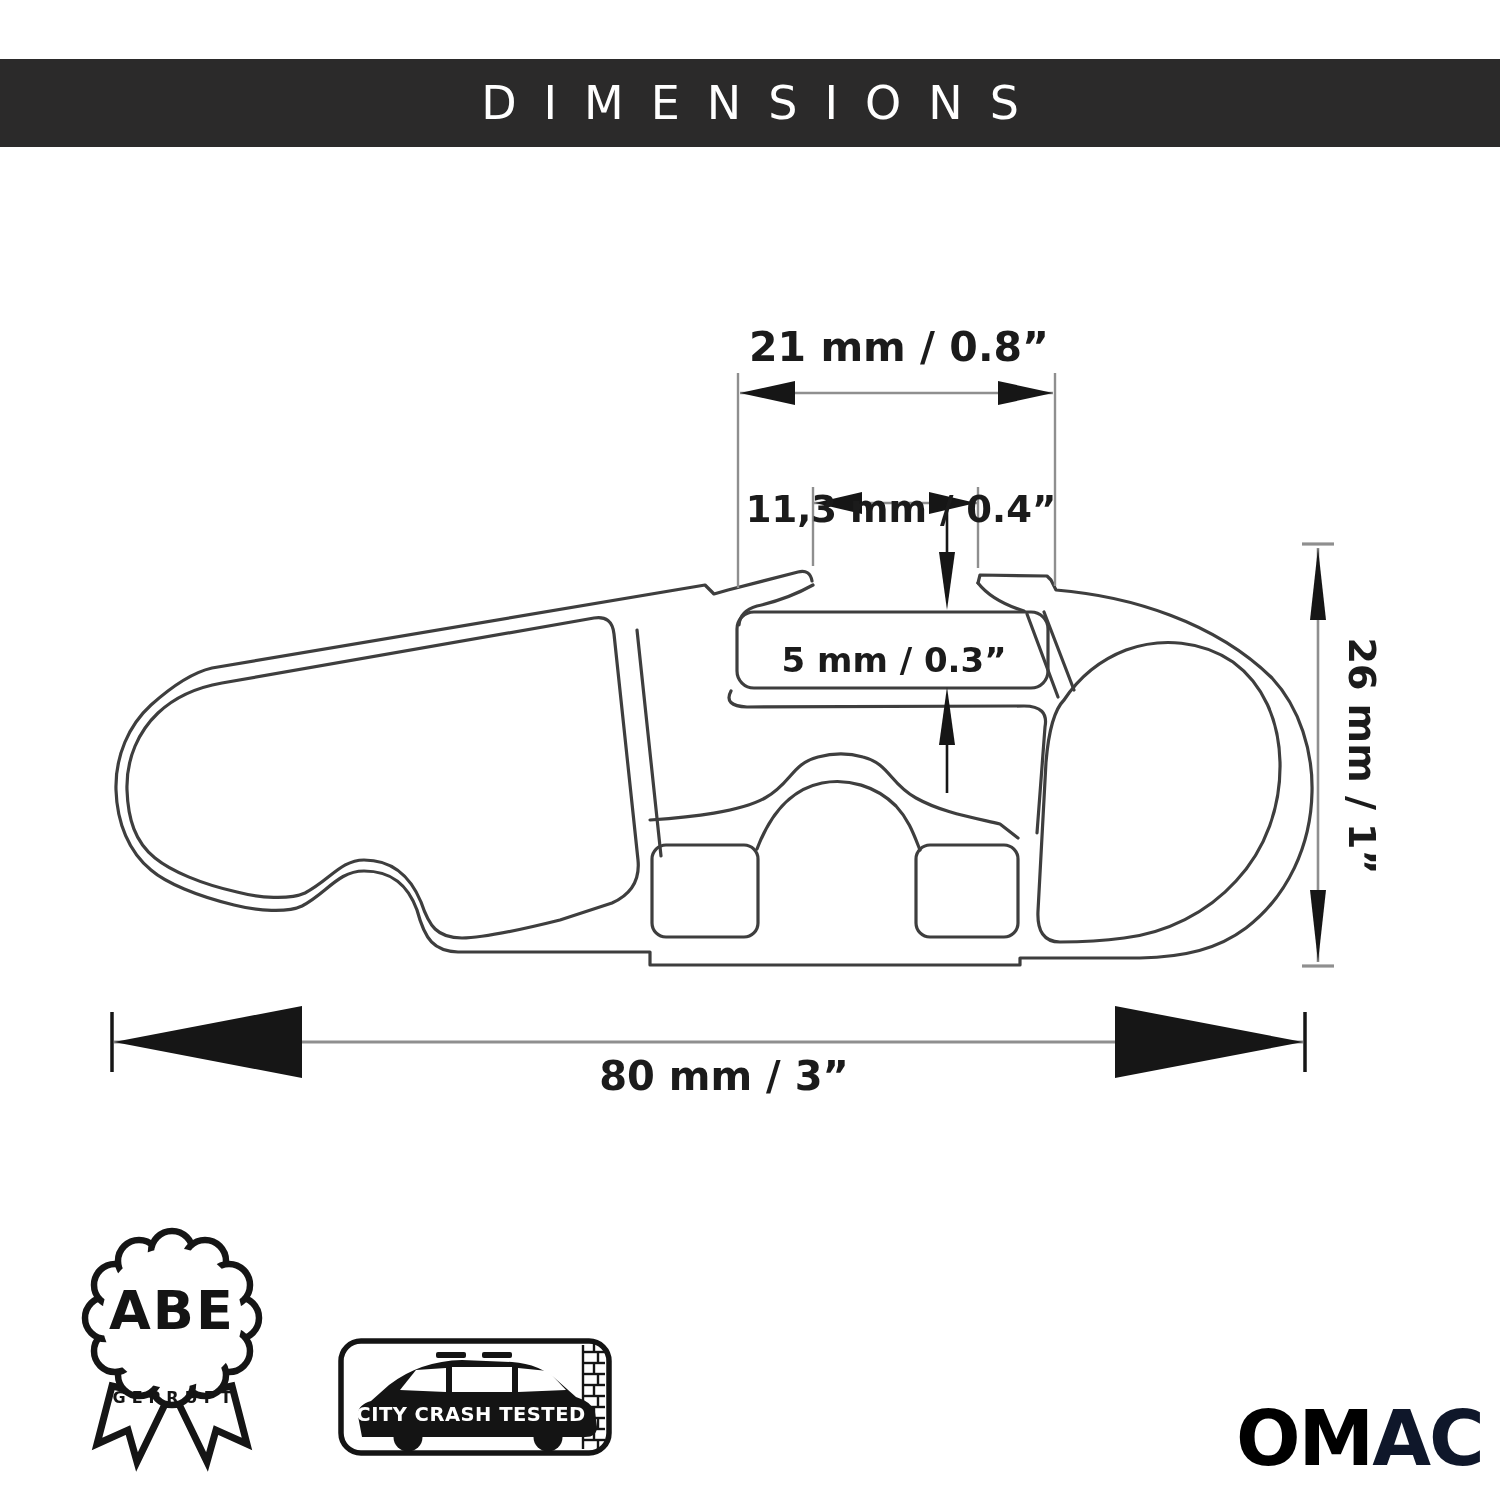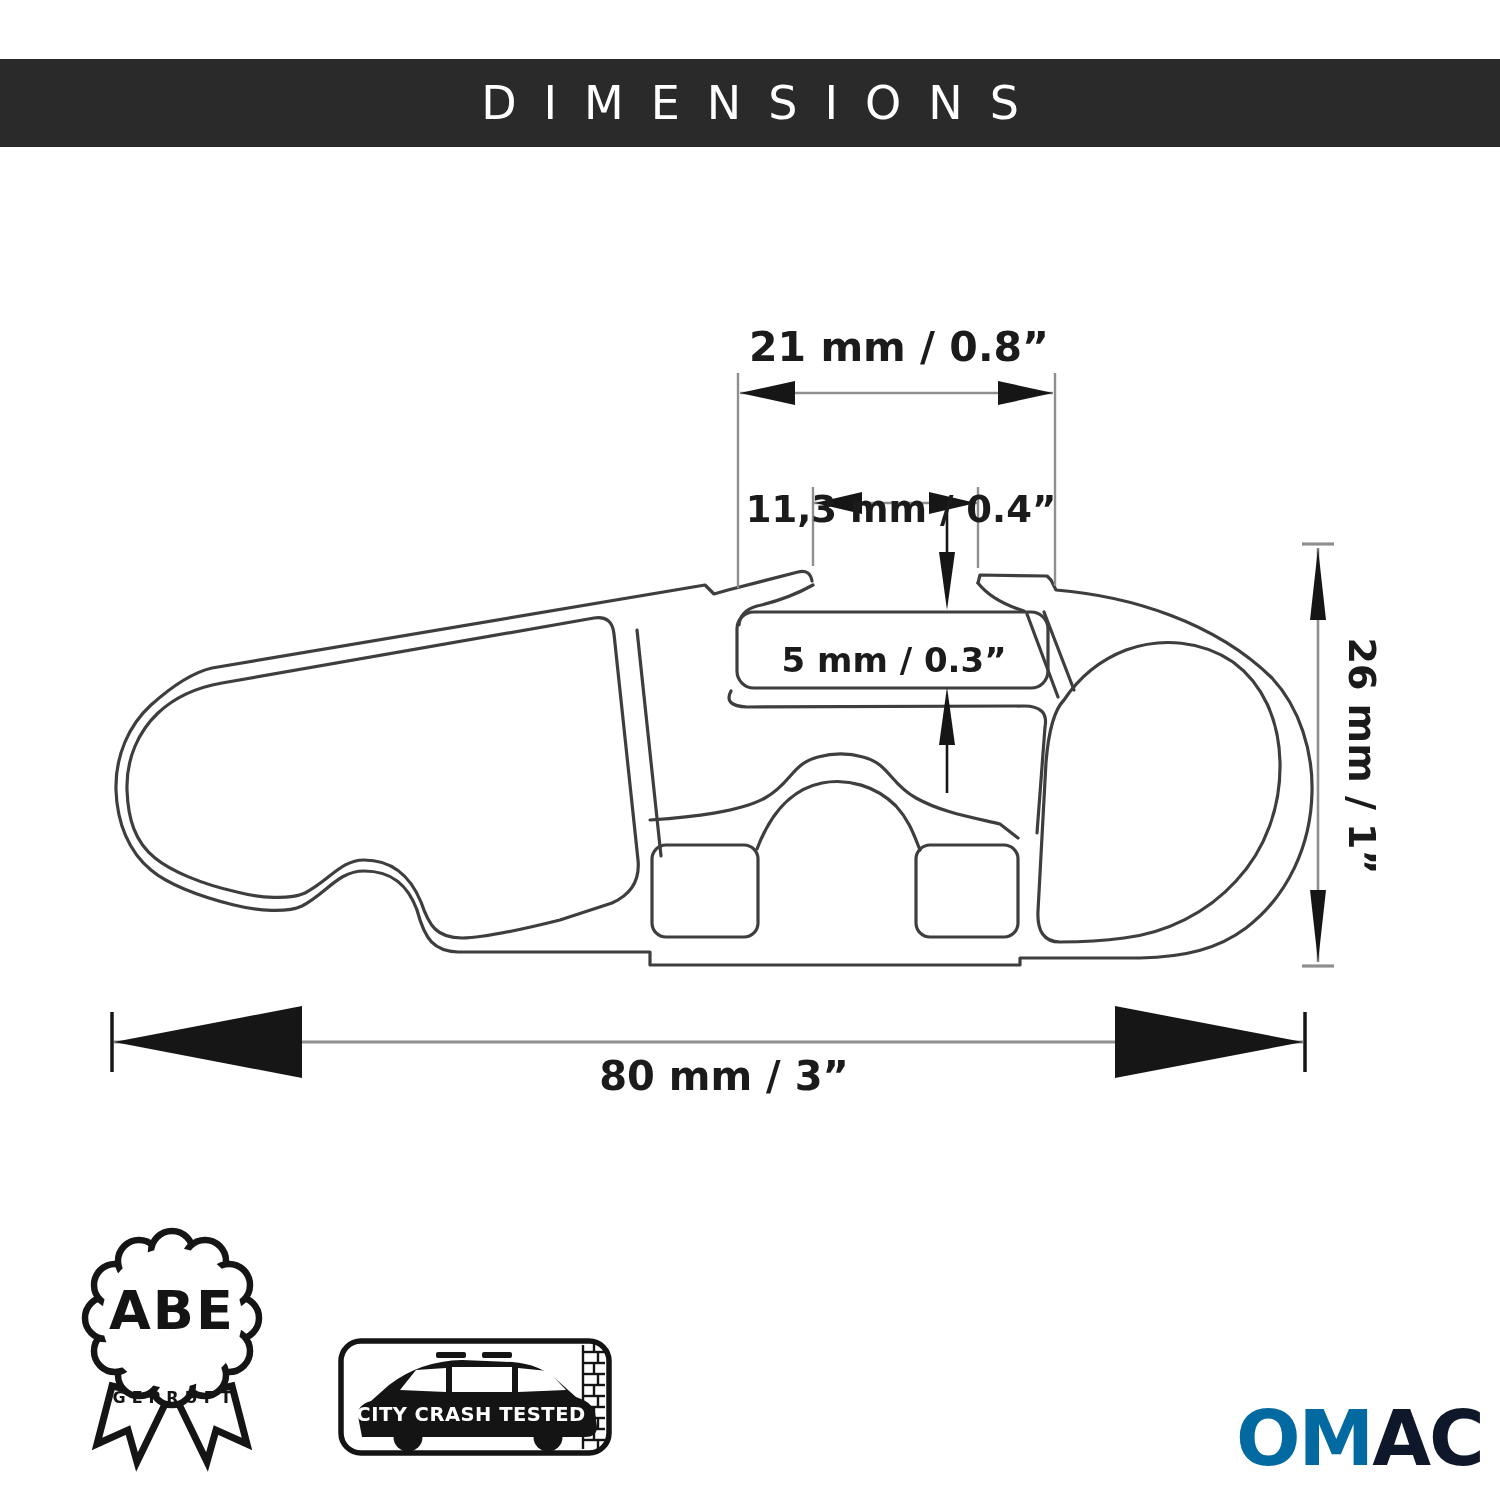--- a/index.html
+++ b/index.html
@@ -36,21 +36,21 @@
   }
   .crash-label{
     position:absolute;left:471px;top:1414px;transform:translate(-50%,-50%);
     font-size:19.5px;font-weight:700;letter-spacing:0.5px;color:#ffffff;white-space:nowrap;
   }
   #logo{
     position:absolute;left:1236px;top:1401px;width:232px;text-align:right;
     font-size:76px;font-weight:900;letter-spacing:-2px;line-height:1;white-space:nowrap;
     font-family:"DejaVu Sans", sans-serif;
   }
-  #logo .p1{color:#0369a1;}
+  #logo .p1{color:#000000;}
   #logo .p2{color:#0f172a;}
 </style>
 </head>
 <body>
 
 <div id="stage">
 
   <div id="header-bar">
     <span class="title">DIMENSIONS</span>
   </div>

